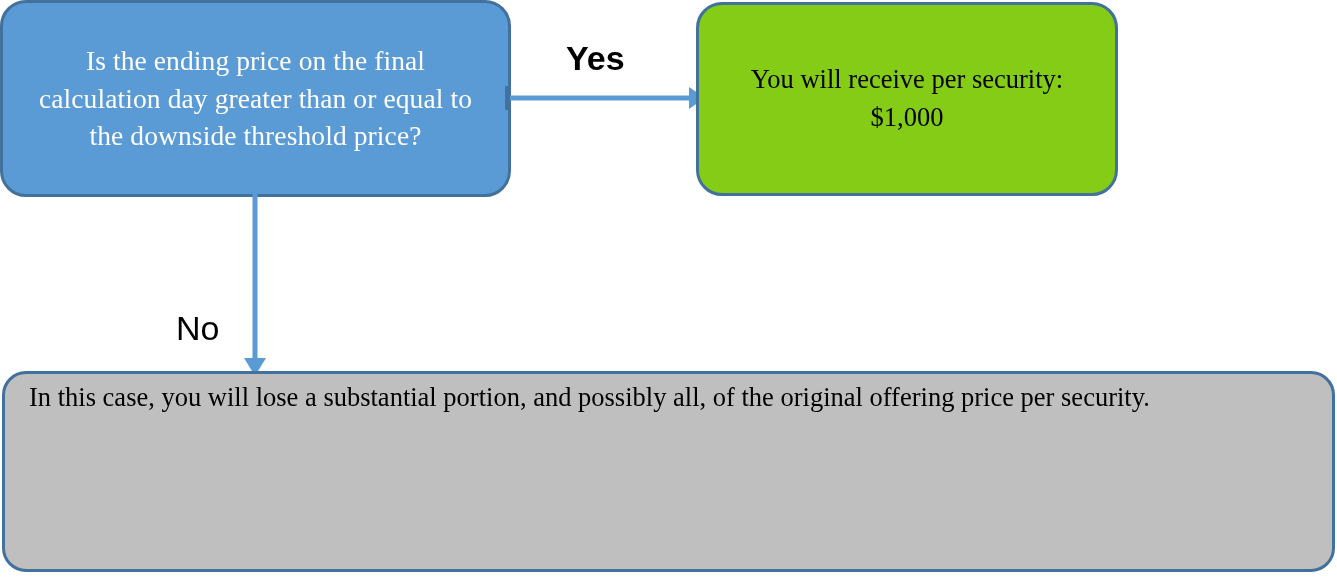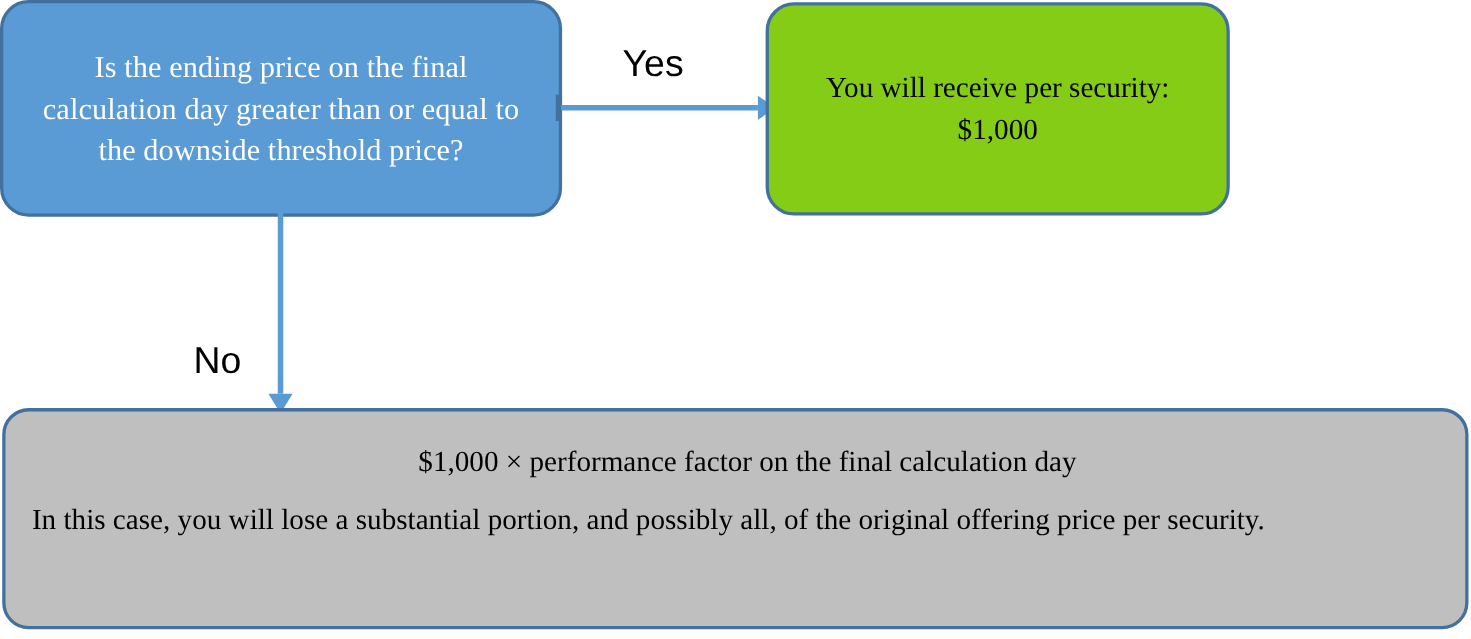--- a/index.html
+++ b/index.html
@@ -123,20 +123,21 @@
   .edge-label {
     position: absolute;
     font-family: "Liberation Sans", sans-serif;
     font-size: 34px;
     color: #000000;
     white-space: nowrap;
   }
   #edge-label-yes {
     left: 566px;
     top: 39px;
+    font-weight: bold;
   }
   #edge-label-no {
     left: 176px;
     top: 263px;
     margin-top: 46px;
   }
 </style>
 </head>
 <body>
 
@@ -159,17 +160,16 @@
     <polygon points="12,168 34,168 23,186" fill="#5B9BD5"></polygon>
   </svg>
 
   <div class="edge-label" id="edge-label-no">No</div>
 
   <div class="node" id="outcome-par-node">
     <div class="node-text">You will receive per security: $1,000</div>
   </div>
 
   <div class="node" id="outcome-loss-node">
-    <div class="line line-formula">$1,000 × performance factor on the final calculation day</div>
     <div class="line line-warning">In this case, you will lose a substantial portion, and possibly all, of the original offering price per security.</div>
   </div>
 
 </div>
 
 </body></html>

